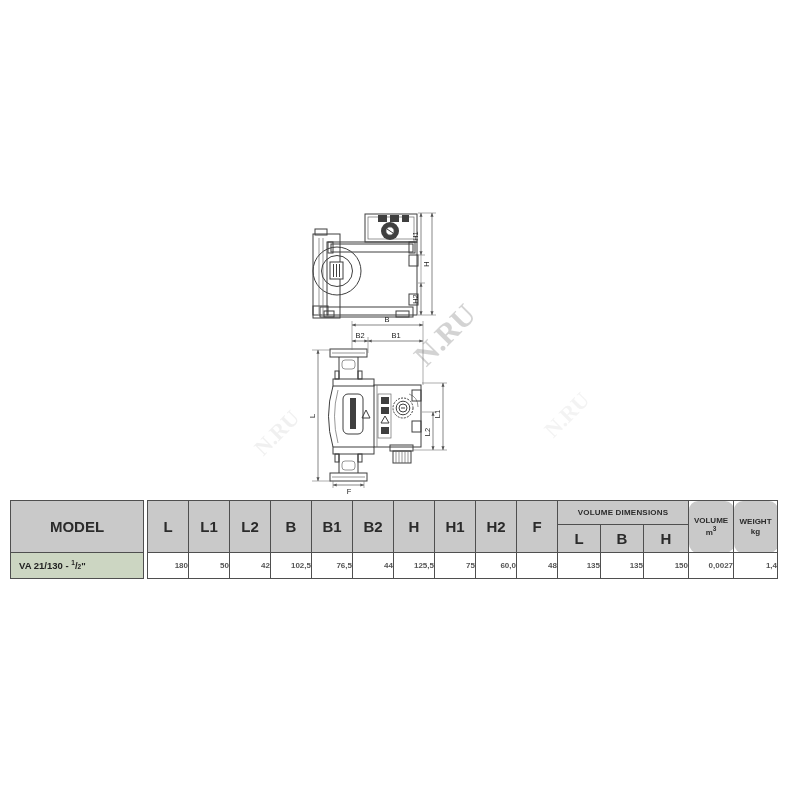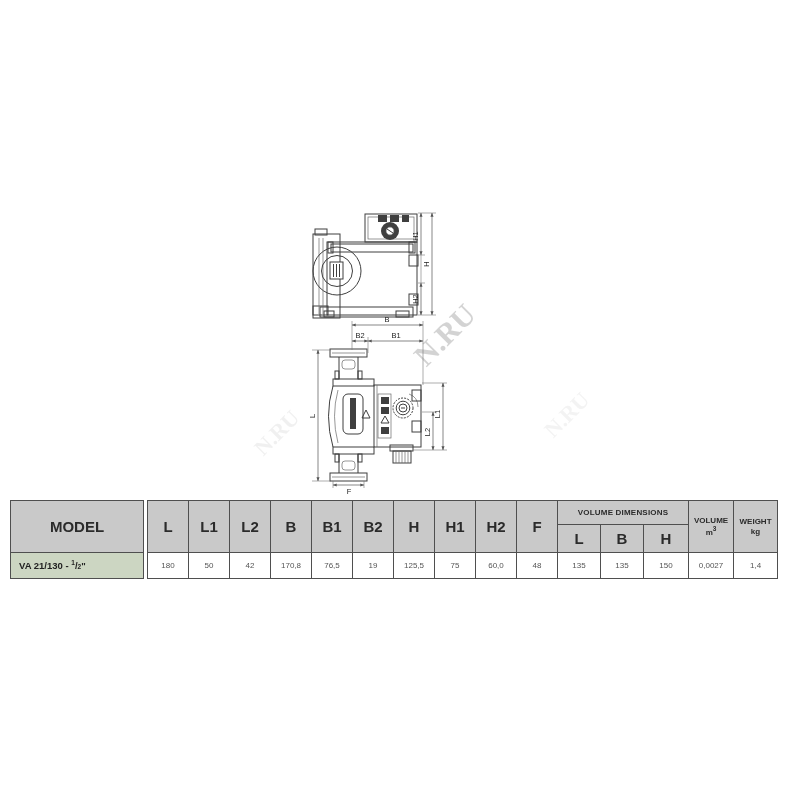--- a/index.html
+++ b/index.html
@@ -14,24 +14,24 @@
   .wh{fill:#ffffff;stroke:#3f3f3f;stroke-width:1;}
   .dim{fill:none;stroke:#555555;stroke-width:.7;}
   .ext{fill:none;stroke:#777777;stroke-width:.6;}
   .dimlbl{font-family:"Liberation Sans",sans-serif;font-size:7.5px;fill:#222222;}
   .wm{font-family:"Liberation Serif",serif;font-weight:bold;fill:#a9a9a9;}
 
   
   .spec{position:absolute;left:10px;top:500px;width:767px;border-collapse:collapse;table-layout:fixed;}
   .spec th,.spec td{border:1px solid #4f4f4f;padding:0;text-align:center;vertical-align:middle;overflow:hidden;}
   .spec th{background:#c9c9c9;color:#2b2b2b;font-size:15px;font-weight:bold;}
-  .spec td{background:#ffffff;color:#555555;font-size:8px;font-weight:normal;}
+  .spec td{background:#ffffff;color:#555555;font-size:8px;font-weight:bold;text-align:right;}
   .spec td.gap{border:none;background:#ffffff;}
   .spec th.pack{font-size:8px;letter-spacing:.2px;}
-  .spec th.two{font-size:8px;line-height:1.2;}
+  .spec th.two{font-size:8px;line-height:1.2;border-radius:9px;}
   .spec td.model{background:#ccd6c2;color:#222222;text-align:left;padding-left:8px;
                  font-size:9.5px;font-weight:bold;}
   .spec sup{font-size:6.5px;}
   .frac-num{font-size:6.5px;vertical-align:super;}
   .frac-den{font-size:6.5px;}
   .r1{height:24px;} .r2{height:28px;} .r3{height:26px;}
 </style>
 </head>
 <body>
 
@@ -250,23 +250,23 @@
       <th>B</th>
       <th>H</th>
     </tr>
     <tr class="r3">
       <td class="model">
         <span>VA 21/130 - </span><span class="frac-num">1</span><span>/</span><span class="frac-den">2</span><span>"</span>
       </td>
       <td>180</td>
       <td>50</td>
       <td>42</td>
-      <td>170,8</td>
+      <td>102,5</td>
       <td>76,5</td>
-      <td>19</td>
+      <td>44</td>
       <td>125,5</td>
       <td>75</td>
       <td>60,0</td>
       <td>48</td>
       <td>135</td>
       <td>135</td>
       <td>150</td>
       <td>0,0027</td>
       <td>1,4</td>
     </tr>

